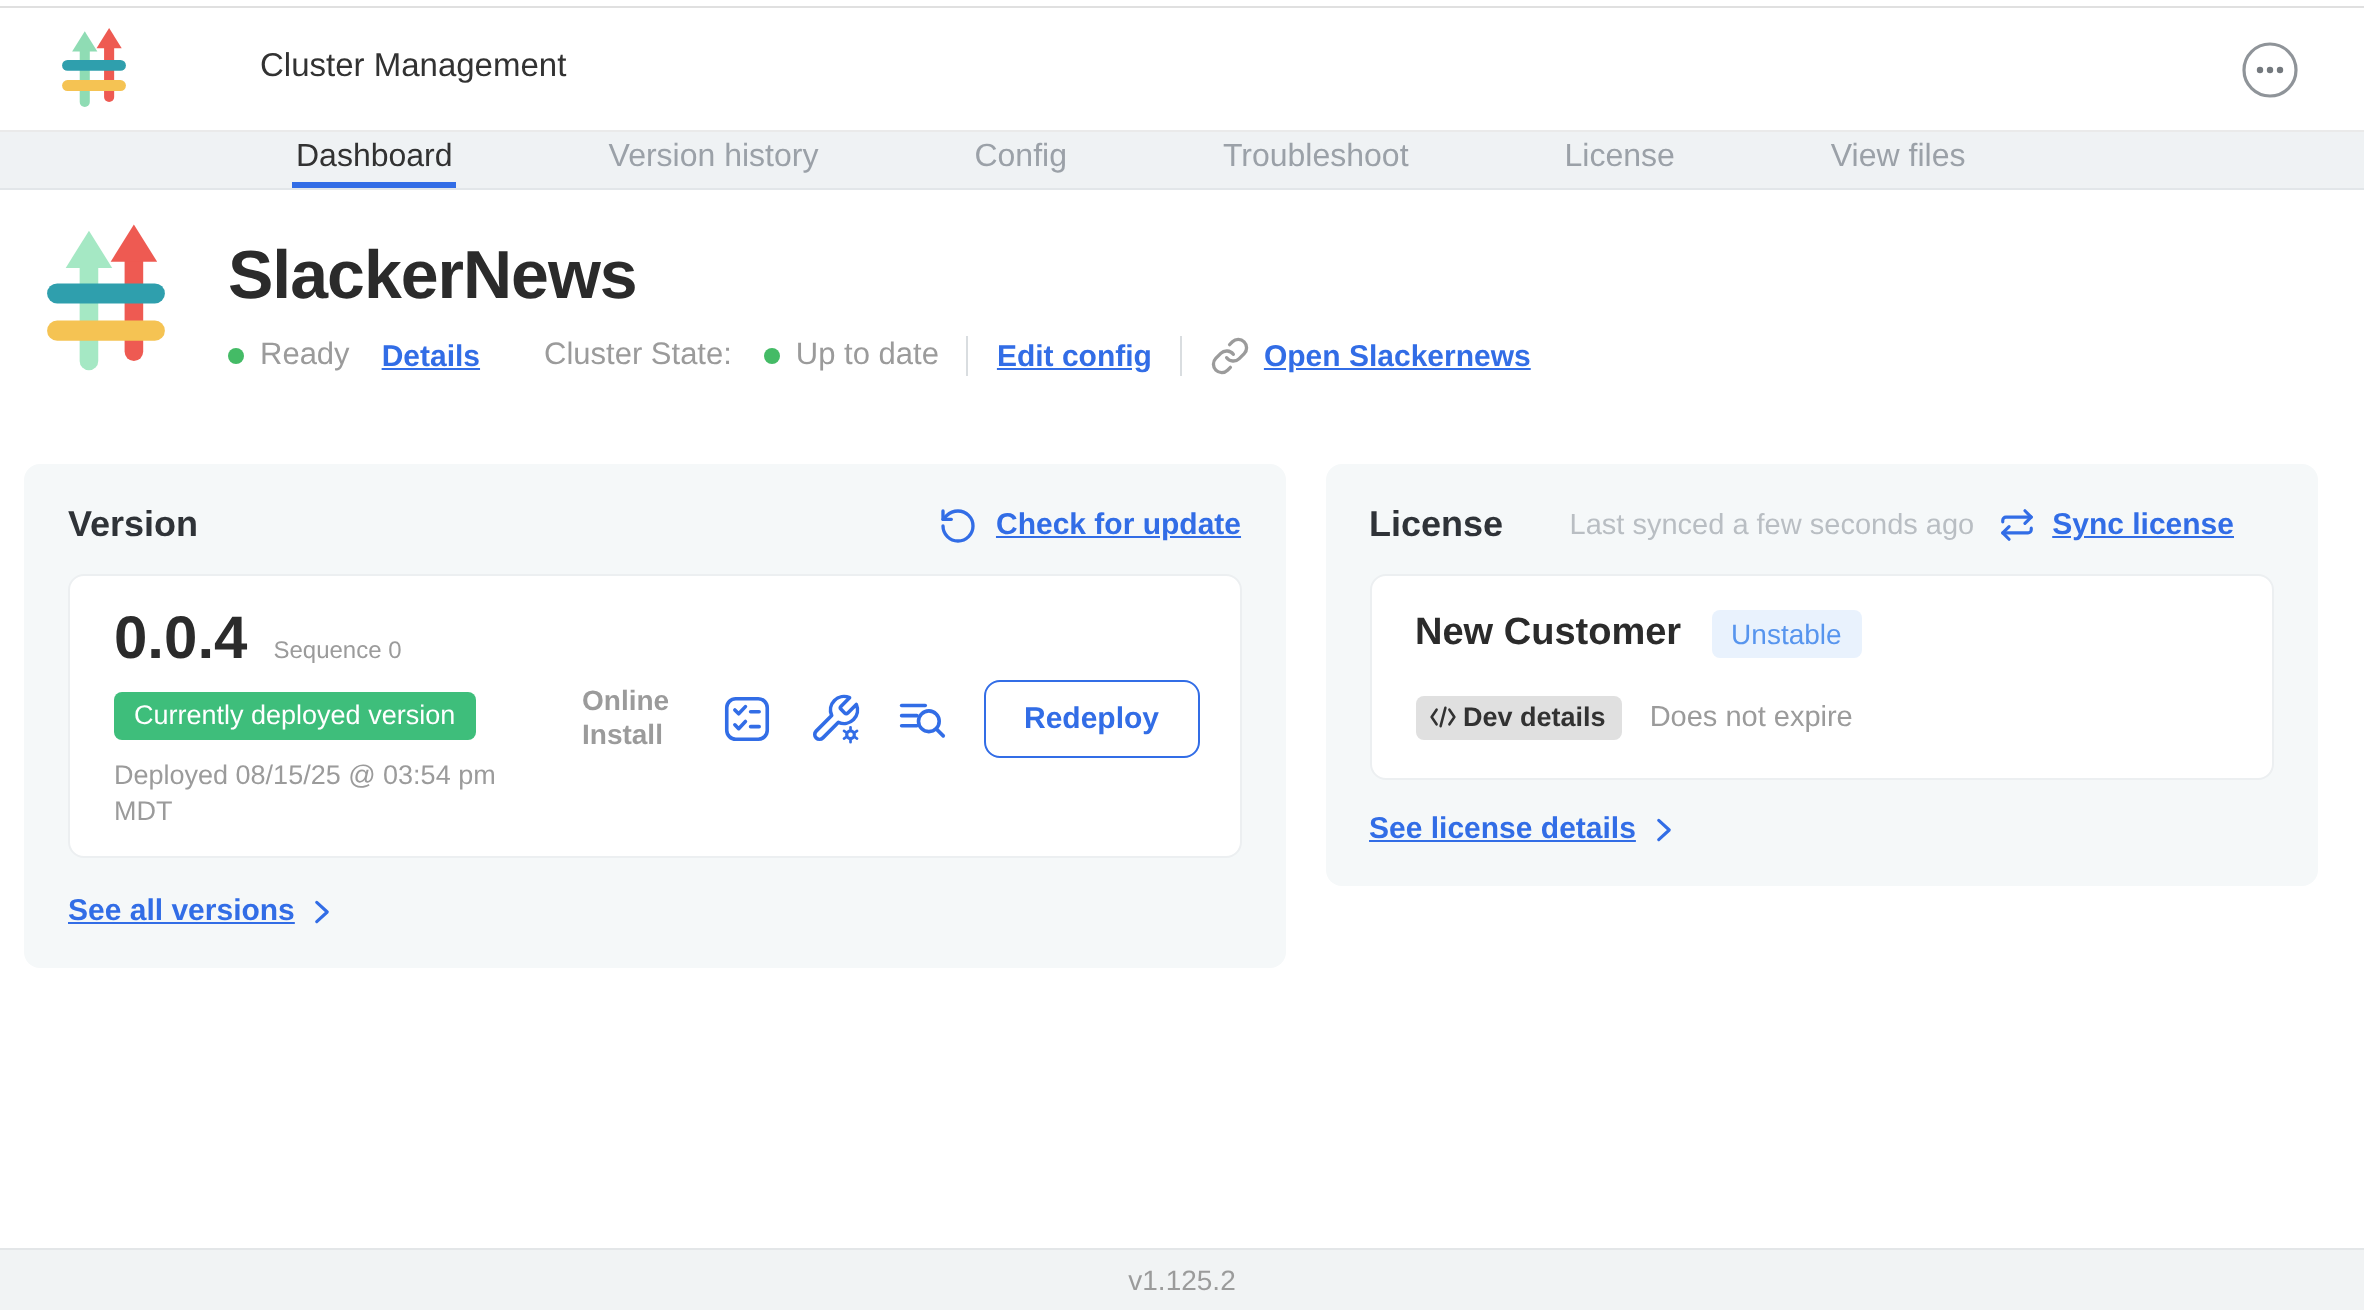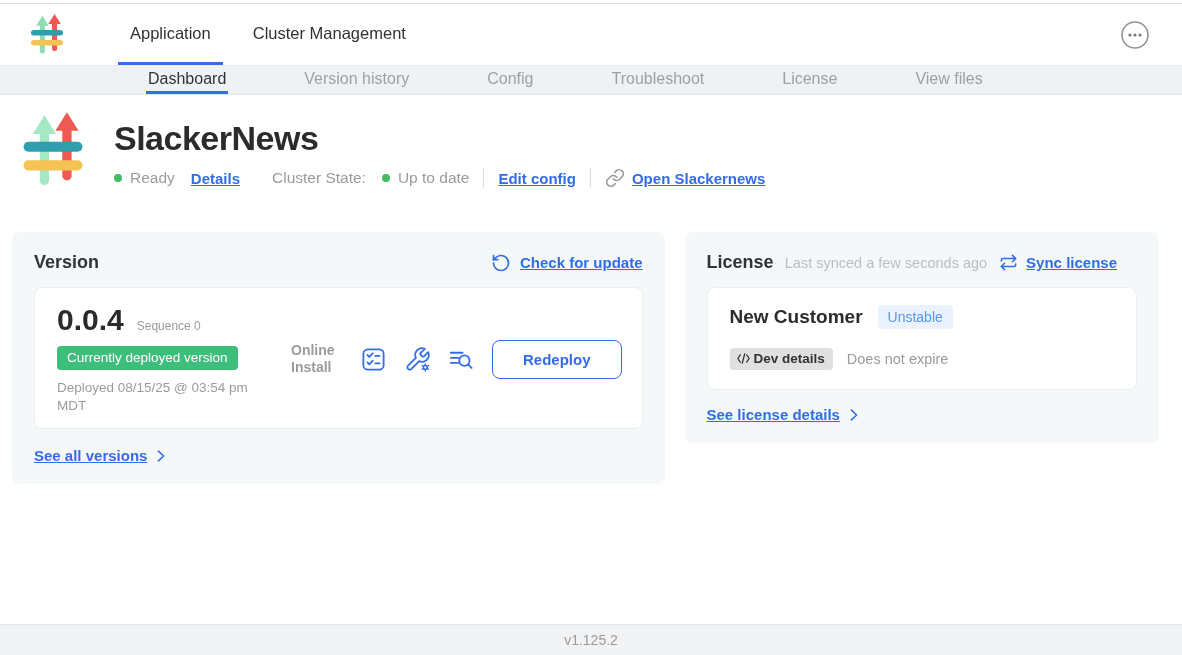--- a/index.html
+++ b/index.html
@@ -56,21 +56,21 @@
   .ver-num-row { display:flex; align-items:baseline; gap:13px; }
   .ver-num { font-size:30px; font-weight:700; color:#2b2b2b; }
   .ver-seq { font-size:12px; color:#9b9b9b; }
   .deployed-badge { display:inline-block; margin-top:9px; background:#3ebe7b; color:#fff;
     font-size:13.5px; font-weight:500; padding:4px 10px 5px; border-radius:4px; }
   .deployed-at { margin-top:9px; font-size:13.5px; color:#9b9b9b; line-height:1.35; width:218px; }
   .ver-right { display:flex; align-items:center; gap:17px; margin-left:2px; align-self:center; }
   .install-type { font-size:14px; font-weight:700; color:#9b9b9b; width:52px; line-height:1.25; }
   .icon-btn { display:flex; cursor:pointer; }
   .redeploy-btn { background:#fff; border:1px solid #326de6; border-radius:8px; color:#326de6;
-    font-family:inherit; font-size:15px; font-weight:700; padding:10px 30px; cursor:pointer; }
+    font-family:inherit; font-size:15px; font-weight:700; padding:10px 19px; cursor:pointer; }
   .see-link-row { display:flex; align-items:center; gap:7px; margin-top:18px; cursor:pointer; }
 
   
   .last-synced { font-size:14.5px; color:#b9bec3; margin-right:4px; }
   .lic-head-right { margin-left:auto; display:flex; align-items:center; gap:8px; margin-right:20px; }
   .lic-inner { padding:17px 20px 19px 22px; }
   .lic-row1 { display:flex; align-items:center; gap:15px; }
   .customer-name { font-size:19px; font-weight:700; color:#2b2b2b; }
   .channel-badge { background:#e9f2fd; color:#5795ee; font-size:14px; padding:4px 10px; border-radius:4px; }
   .lic-row2 { display:flex; align-items:center; gap:14px; margin-top:19px; }
@@ -97,21 +97,20 @@
           <path d="M23 26 L23 88 a6 6 0 0 0 12 0 L35 26 Z" fill="#8fdcb4"></path>
           <path d="M29 4 L14 28 L44 28 Z" fill="#8fdcb4"></path>
           <path d="M52 22 L52 82 a6 6 0 0 0 12 0 L64 22 Z" fill="#ee5a52"></path>
           <path d="M58 0 L43 24 L73 24 Z" fill="#ee5a52"></path>
           <rect x="2" y="38" width="76" height="13" rx="6.5" fill="#2f9fad"></rect>
           <rect x="2" y="62" width="76" height="13" rx="6.5" fill="#f5c353"></rect>
         </g>
       </svg>
     </span>
   </div>
-  <div class="top-tab active">Application</div>
   <div class="top-tab">Cluster Management</div>
   <div class="menu-btn">
     <span>
       <svg width="30" height="30" viewBox="0 0 30 30">
         <circle cx="15" cy="15" r="13" fill="none" stroke="#8f9499" stroke-width="1.6"></circle>
         <circle cx="10" cy="15" r="1.6" fill="#74797e"></circle>
         <circle cx="15" cy="15" r="1.6" fill="#74797e"></circle>
         <circle cx="20" cy="15" r="1.6" fill="#74797e"></circle>
       </svg>
     </span>

